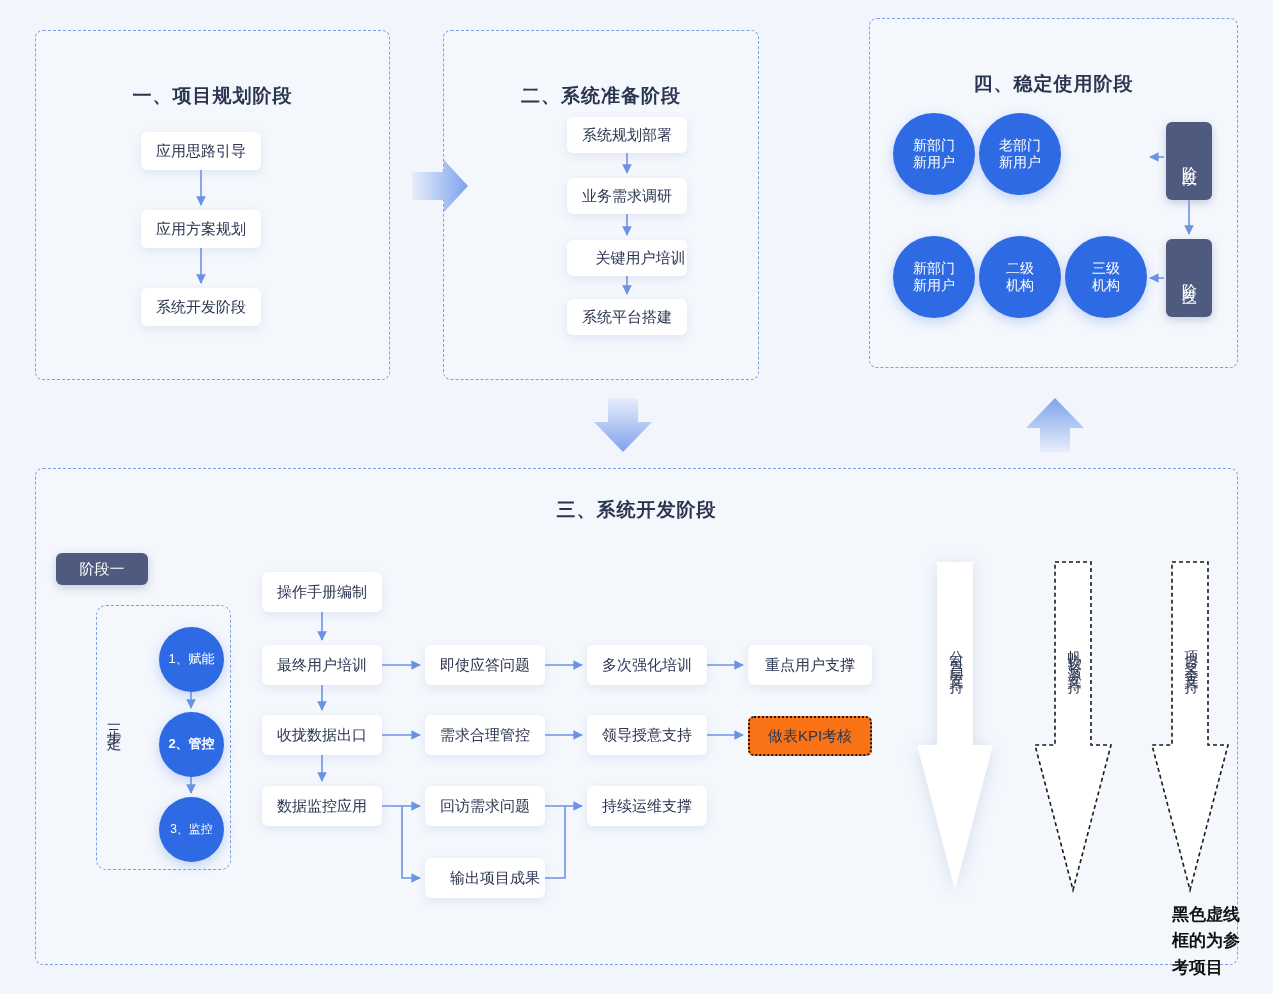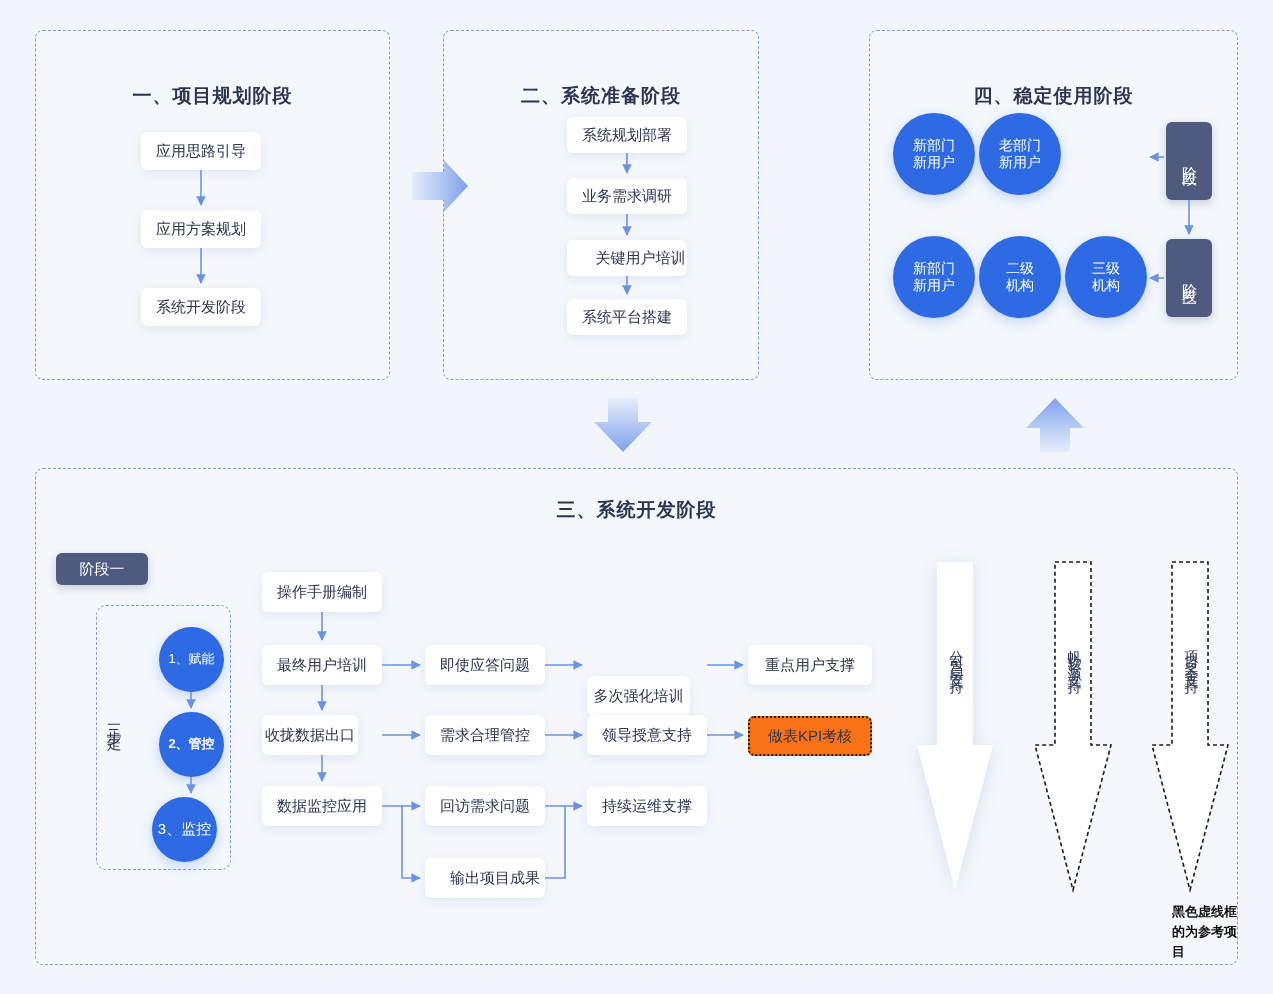--- a/index.html
+++ b/index.html
@@ -96,21 +96,21 @@
   .threestep{
     position:absolute;
     writing-mode:vertical-rl;
     text-orientation:upright;
     font-size:15px;letter-spacing:6px;
     color:#2b3550;
   }
 
   .note{
     position:absolute;
-    font-size:13px;font-weight:bold;
+    font-size:17px;font-weight:bold;
     line-height:1.55;color:#111;
     width:72px;text-align:left;
   }
 </style>
 </head>
 <body>
 
 <div id="stage">
 
   <div class="panel" style="left:35px;top:30px;width:355px;height:350px;">
@@ -121,21 +121,21 @@
   <div class="card" style="left:141px;top:288px;width:120px;height:38px;">系统开发阶段</div>
 
   <div class="panel" style="left:443px;top:30px;width:316px;height:350px;">
     <div class="panel-title" style="top:52px;">二、系统准备阶段</div>
   </div>
   <div class="card" style="left:567px;top:117px;width:120px;height:36px;">系统规划部署</div>
   <div class="card" style="left:567px;top:178px;width:120px;height:36px;">业务需求调研</div>
   <div class="card" style="left:567px;top:240px;width:120px;height:36px;padding-left:27px;">关键用户培训</div>
   <div class="card" style="left:567px;top:299px;width:120px;height:36px;">系统平台搭建</div>
 
-  <div class="panel" style="left:869px;top:30px;width:369px;height:350px;">
+  <div class="panel" style="left:869px;top:18px;width:369px;height:350px;">
     <div class="panel-title" style="top:52px;">四、稳定使用阶段</div>
   </div>
 
   <div class="circle" style="left:893px;top:113px;width:82px;height:82px;">
     <span>新部门</span>
     <span>新用户</span>
   </div>
   <div class="circle" style="left:979px;top:113px;width:82px;height:82px;">
     <span>老部门</span>
     <span>新用户</span>
@@ -166,35 +166,35 @@
   <div style="position:absolute;left:96px;top:605px;width:135px;height:265px;
               border:1.5px dashed #7f9fe0;border-radius:10px;box-sizing:border-box;"></div>
   <div class="threestep" style="left:104px;top:712px;">三步走</div>
 
   <div class="circle" style="left:159px;top:627px;width:65px;height:65px;font-size:13px;">
     <span>1、赋能</span>
   </div>
   <div class="circle" style="left:159px;top:712px;width:65px;height:65px;font-size:13px;font-weight:bold;">
     <span>2、管控</span>
   </div>
-  <div class="circle" style="left:152px;top:797px;width:65px;height:65px;font-size:15px;">
+  <div class="circle" style="left:159px;top:797px;width:65px;height:65px;font-size:12px;">
     <span>3、监控</span>
   </div>
 
   <div class="card" style="left:262px;top:572px;width:120px;height:40px;">操作手册编制</div>
   <div class="card" style="left:262px;top:645px;width:120px;height:40px;">最终用户培训</div>
-  <div class="card" style="left:262px;top:715px;width:96px;height:40px;">收拢数据出口</div>
+  <div class="card" style="left:262px;top:715px;width:120px;height:40px;">收拢数据出口</div>
   <div class="card" style="left:262px;top:786px;width:120px;height:40px;">数据监控应用</div>
 
   <div class="card" style="left:425px;top:645px;width:120px;height:40px;">即使应答问题</div>
   <div class="card" style="left:425px;top:715px;width:120px;height:40px;">需求合理管控</div>
   <div class="card" style="left:425px;top:786px;width:120px;height:40px;">回访需求问题</div>
   <div class="card" style="left:425px;top:858px;width:120px;height:40px;padding-left:20px;">输出项目成果</div>
 
-  <div class="card" style="left:587px;top:676px;width:103px;height:40px;">多次强化培训</div>
+  <div class="card" style="left:587px;top:645px;width:120px;height:40px;">多次强化培训</div>
   <div class="card" style="left:587px;top:715px;width:120px;height:40px;">领导授意支持</div>
   <div class="card" style="left:587px;top:786px;width:120px;height:40px;text-align:center;">持续运维支撑</div>
 
   <div class="card" style="left:748px;top:645px;width:124px;height:40px;">重点用户支撑</div>
   <div class="card-dotted" style="left:748px;top:716px;width:124px;height:40px;">做表KPI考核</div>
 
   <svg class="wires">
     <defs>
       <linearGradient id="gWhite" x1="0" y1="0" x2="0" y2="1">
         <stop offset="0%" stop-color="#ffffff"></stop>

